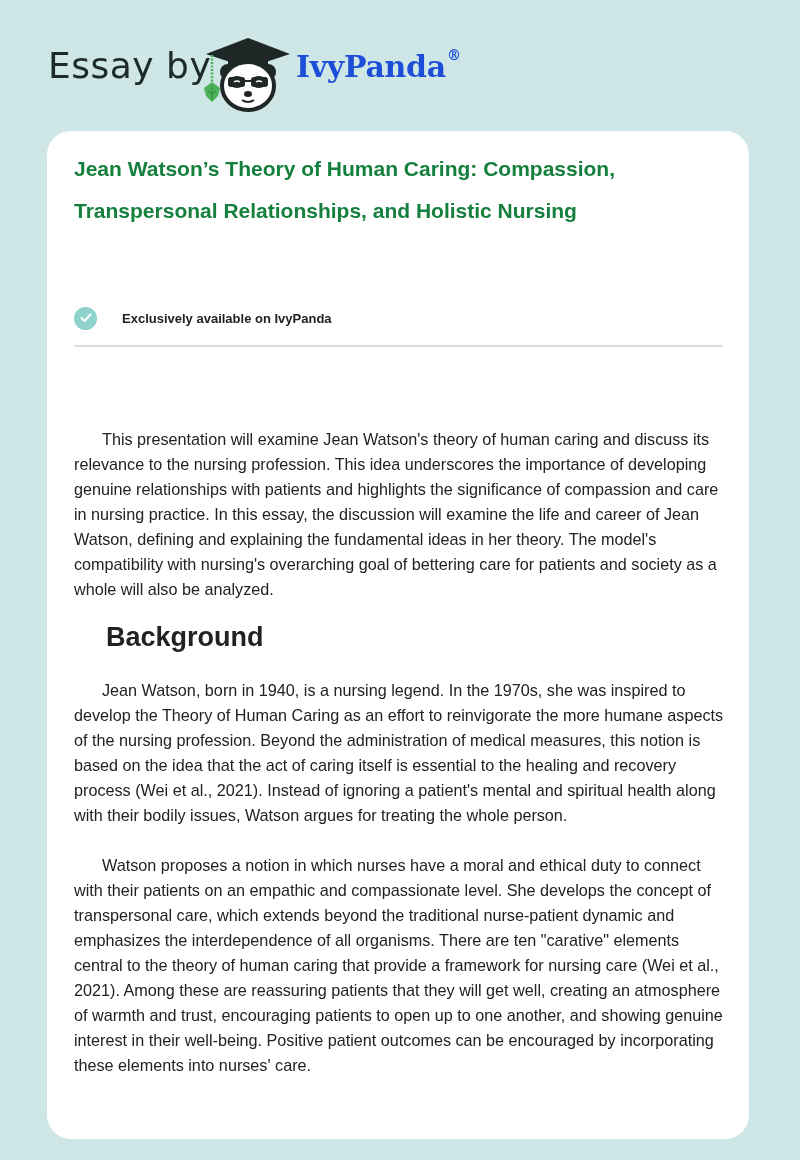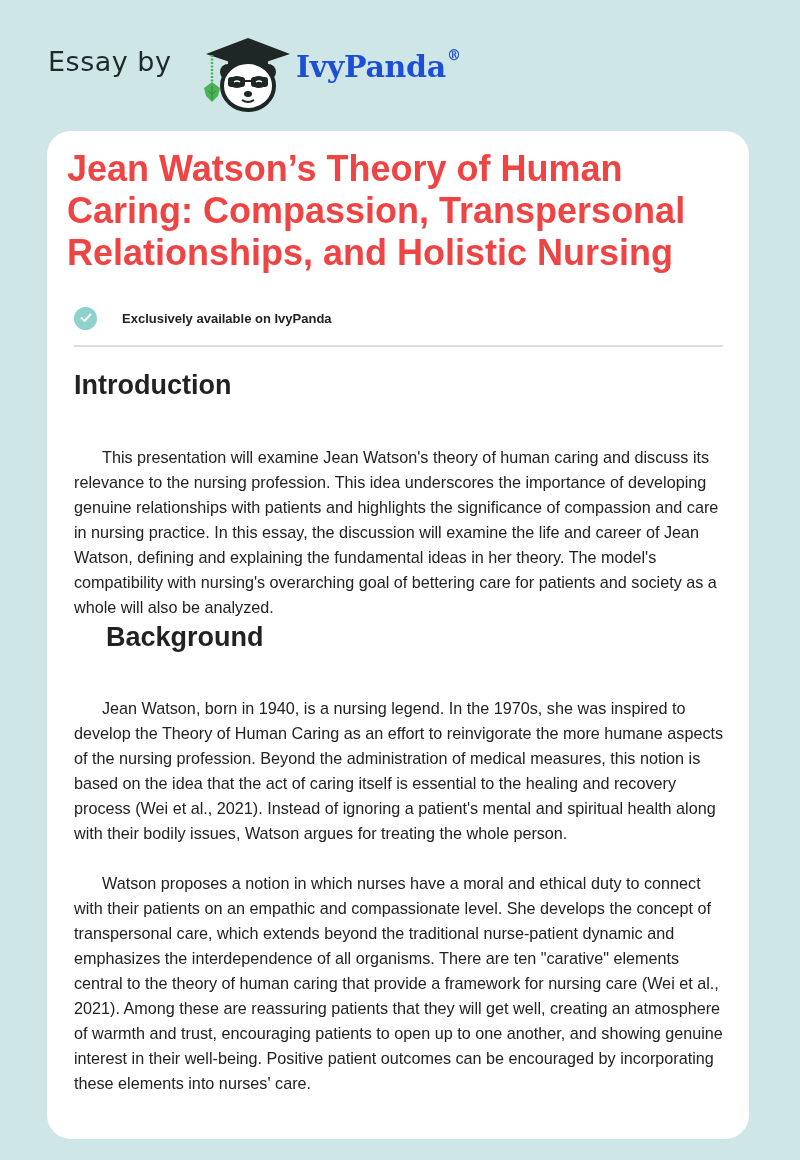--- a/index.html
+++ b/index.html
@@ -13,21 +13,21 @@
     }
     .header {
       position: absolute;
       left: 0; top: 0;
       width: 800px; height: 120px;
     }
     .essay-by {
       position: absolute;
       left: 48px; top: 48px;
       font-family: "DejaVu Sans", sans-serif;
-      font-size: 27px;
+      font-size: 36px;
       letter-spacing: 0.5px;
       color: #1e2a2a;
       line-height: 1;
     }
     .logo-mark {
       position: absolute;
       left: 198px; top: 36px;
       width: 96px; height: 76px;
     }
     .brand {
@@ -49,27 +49,27 @@
     }
     .card {
       position: absolute;
       left: 47px; top: 131px;
       width: 702px; height: 1008px;
       background: #ffffff;
       border-radius: 24px;
     }
     .title {
       position: absolute;
-      left: 20px; top: 17px;
+      left: 27px; top: 17px;
       width: 660px;
       font-family: "Liberation Sans", sans-serif;
       font-weight: bold;
-      font-size: 36px;
+      font-size: 21px;
       line-height: 42px;
-      color: #ef4444;
+      color: #15803d;
     }
     .exclusive {
       position: absolute;
       left: 27px; top: 175px;
       height: 24px;
       display: flex;
       align-items: center;
       gap: 20px;
     }
     .check-badge {
@@ -99,21 +99,20 @@
       line-height: 1;
     }
     .para {
       position: absolute;
       left: 27px;
       width: 654px;
       font-size: 16.2px;
       line-height: 25px;
       color: #222;
       text-indent: 28px;
-      margin-top: 18px;
     }
   </style>
 </head>
 <body>
 
 <div class="header">
   <span class="essay-by">Essay by</span>
 
   <div class="logo-mark">
     <svg width="96" height="76" viewBox="0 0 96 76">
@@ -152,19 +151,18 @@
     <span class="check-badge">
       <svg width="12" height="10" viewBox="0 0 12 10">
         <path d="M1.5,5 L4.5,8 L10.5,1.5" stroke="#ffffff" stroke-width="2" fill="none" stroke-linecap="round" stroke-linejoin="round"></path>
       </svg>
     </span>
     <span class="exclusive-label">Exclusively available on IvyPanda</span>
   </div>
 
   <div class="divider"></div>
 
-  <h2 class="section-heading" style="top:241px;">Introduction</h2>
   <p class="para" style="top:296px;">This presentation will examine Jean Watson's theory of human caring and discuss its relevance to the nursing profession. This idea underscores the importance of developing genuine relationships with patients and highlights the significance of compassion and care in nursing practice. In this essay, the discussion will examine the life and career of Jean Watson, defining and explaining the fundamental ideas in her theory. The model's compatibility with nursing's overarching goal of bettering care for patients and society as a whole will also be analyzed.</p>
 
   <h2 class="section-heading" style="top:493px;margin-left:32px;">Background</h2>
   <p class="para" style="top:547px;">Jean Watson, born in 1940, is a nursing legend. In the 1970s, she was inspired to develop the Theory of Human Caring as an effort to reinvigorate the more humane aspects of the nursing profession. Beyond the administration of medical measures, this notion is based on the idea that the act of caring itself is essential to the healing and recovery process (Wei et al., 2021). Instead of ignoring a patient's mental and spiritual health along with their bodily issues, Watson argues for treating the whole person.</p>
   <p class="para" style="top:722px;">Watson proposes a notion in which nurses have a moral and ethical duty to connect with their patients on an empathic and compassionate level. She develops the concept of transpersonal care, which extends beyond the traditional nurse-patient dynamic and emphasizes the interdependence of all organisms. There are ten "carative" elements central to the theory of human caring that provide a framework for nursing care (Wei et al., 2021). Among these are reassuring patients that they will get well, creating an atmosphere of warmth and trust, encouraging patients to open up to one another, and showing genuine interest in their well-being. Positive patient outcomes can be encouraged by incorporating these elements into nurses' care.</p>
 </div>
 
 </body></html>

